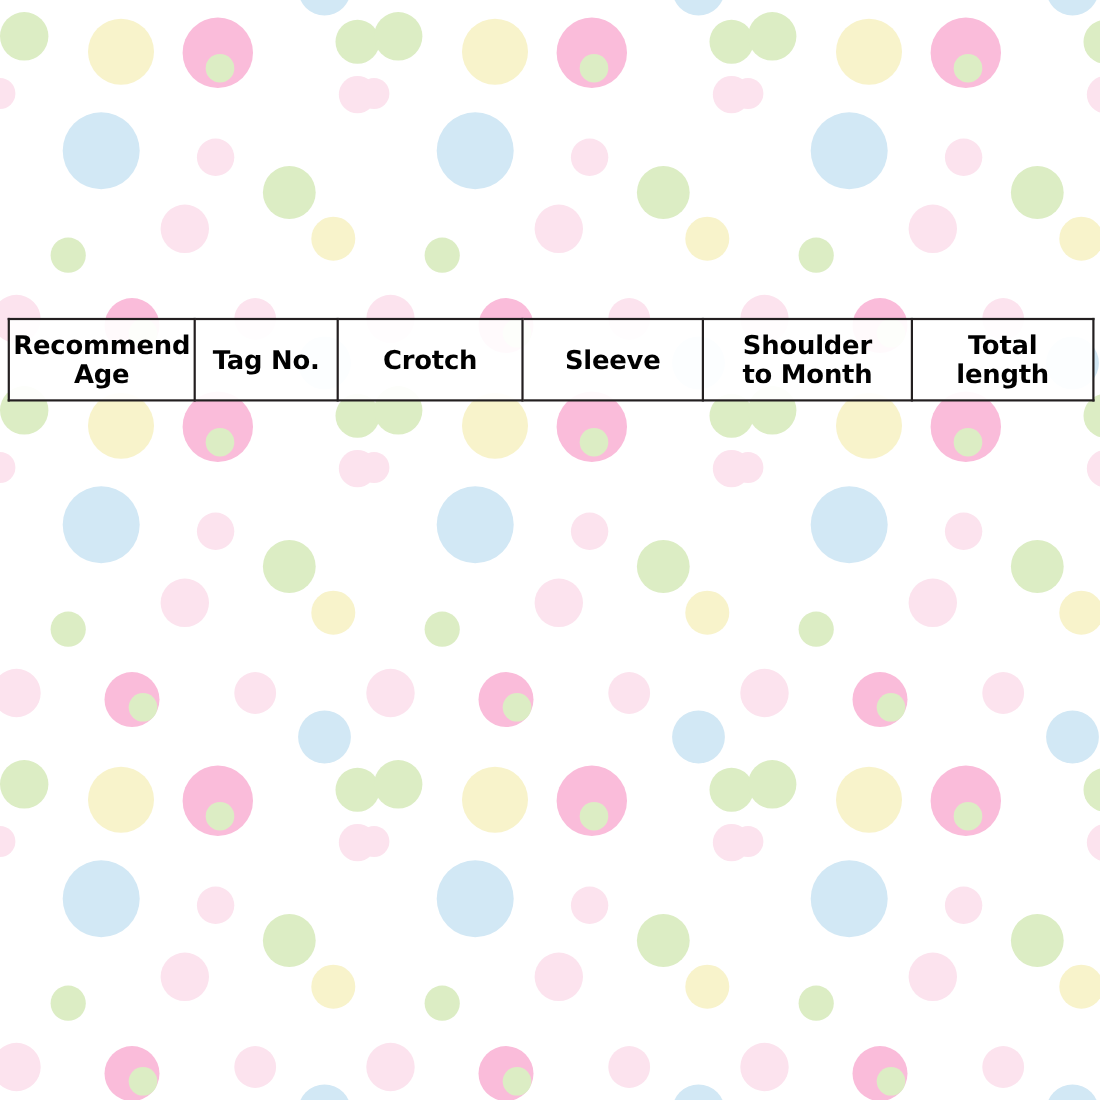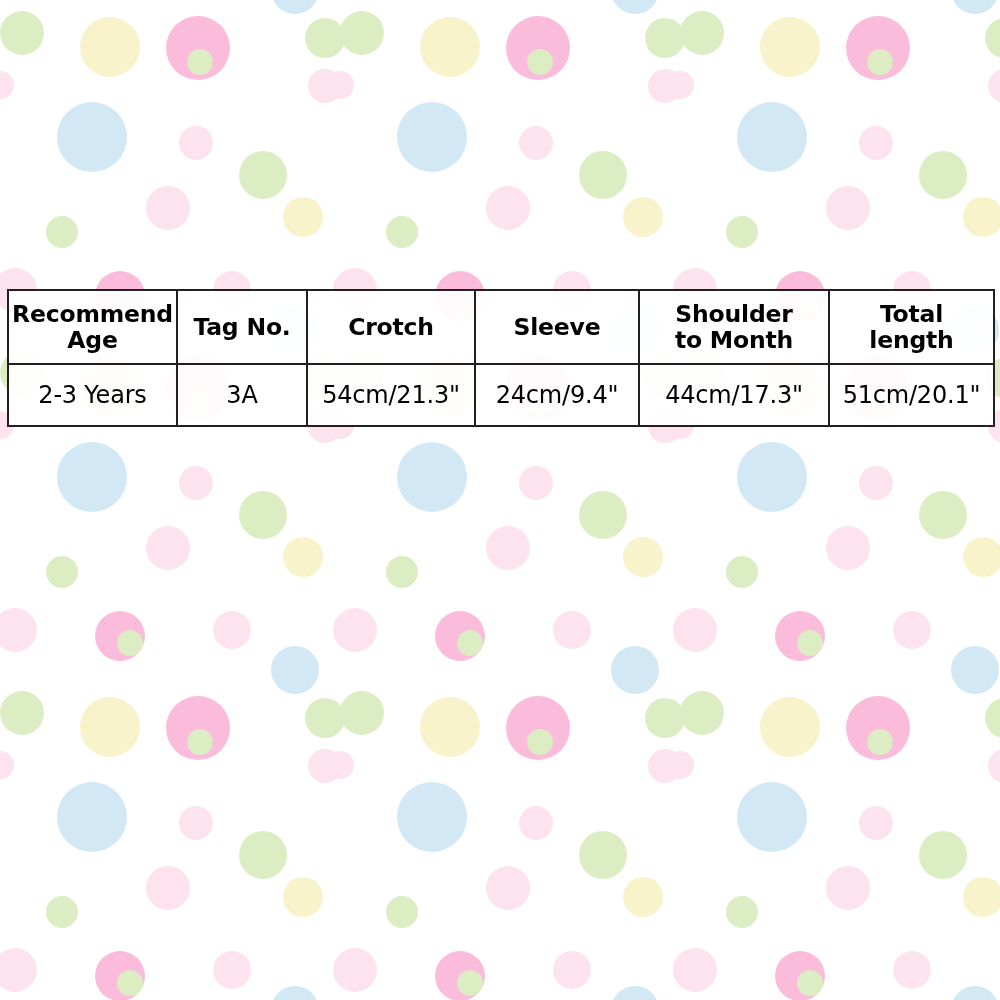--- a/index.html
+++ b/index.html
@@ -275,23 +275,15 @@
           <span class="hdr-line">Shoulder</span>
           <span class="hdr-line">to Month</span>
         </th>
         <th>
           <span class="hdr-line">Total</span>
           <span class="hdr-line">length</span>
         </th>
       </tr>
     </thead>
     <tbody id="chart-body">
-        <tr>
-          <td>2-3 Years</td>
-          <td>3A</td>
-          <td>54cm/21.3"</td>
-          <td>24cm/9.4"</td>
-          <td>44cm/17.3"</td>
-          <td>51cm/20.1"</td>
-        </tr>
       </tbody>
   </table>
 </div>
 
 </body></html>

